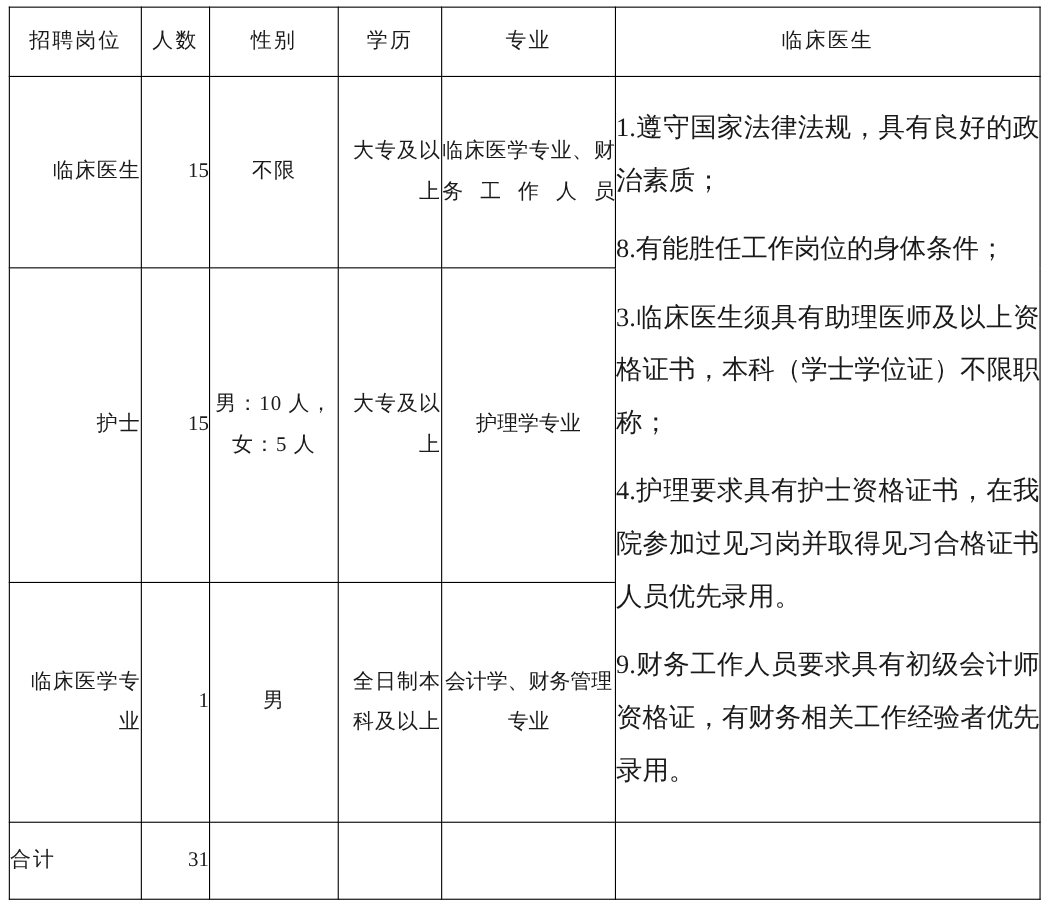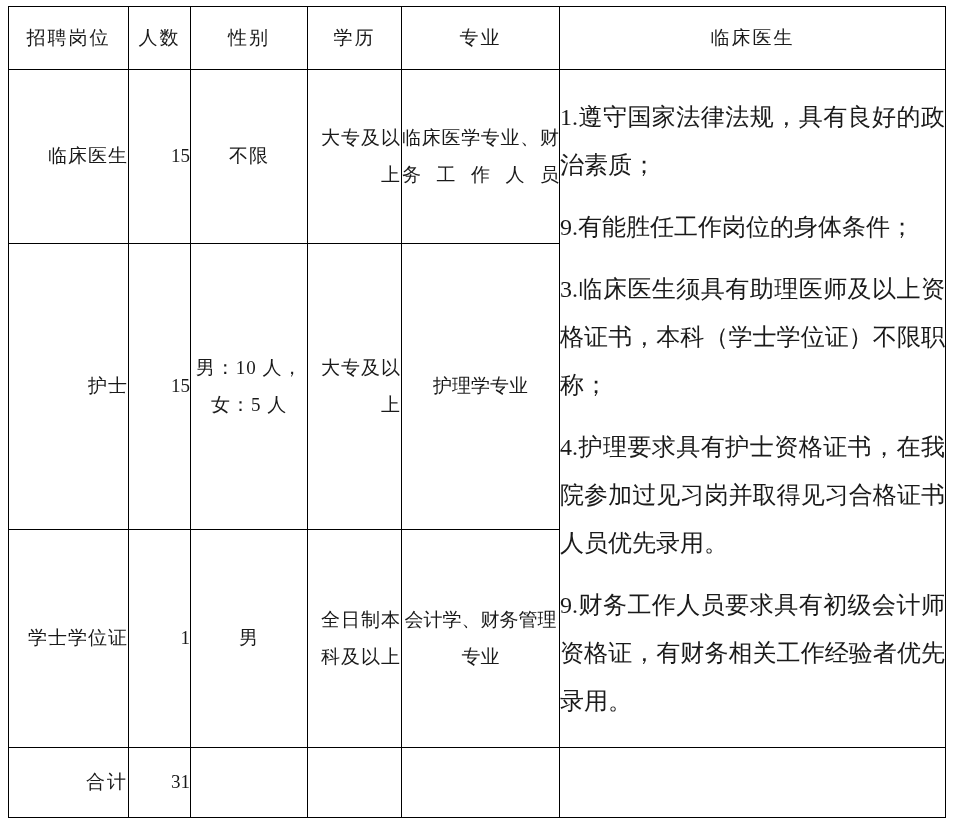--- a/index.html
+++ b/index.html
@@ -96,21 +96,21 @@
     text-justify: inter-ideograph;
   }
   .other-cell p:last-child {
     margin-bottom: 0;
   }
   .row-h1 { height: 174px; }
   .row-h2 { height: 286px; }
   .row-h3 { height: 218px; }
   .row-h4 { height: 70px; }
   .total-label {
-    text-align: right;
+    text-align: left;
     font-size: 19px;
     letter-spacing: 2px;
   }
 </style>
 </head>
 <body>
 
 <div class="sheet">
   <table class="recruit">
     <colgroup>
@@ -133,38 +133,38 @@
     </thead>
     <tbody>
       <tr class="row-h1">
         <td class="post-cell">临床医生</td>
         <td class="num-cell">15</td>
         <td class="gender-cell">不限</td>
         <td class="edu-cell">大专及以上</td>
         <td class="major-cell">临床医学专业、财务工作人员</td>
         <td class="other-cell" rowspan="3">
           <p>1.遵守国家法律法规，具有良好的政治素质；</p>
-          <p>9.有能胜任工作岗位的身体条件；</p>
+          <p>8.有能胜任工作岗位的身体条件；</p>
           <p>3.临床医生须具有助理医师及以上资格证书，本科（学士学位证）不限职称；</p>
           <p>4.护理要求具有护士资格证书，在我院参加过见习岗并取得见习合格证书人员优先录用。</p>
           <p>9.财务工作人员要求具有初级会计师资格证，有财务相关工作经验者优先录用。</p>
         </td>
       </tr>
       <tr class="row-h2">
         <td class="post-cell">护士</td>
         <td class="num-cell">15</td>
         <td class="gender-cell">
           <div>男：10 人，</div>
           <div>女：5 人</div>
         </td>
         <td class="edu-cell">大专及以上</td>
         <td class="major-cell center">护理学专业</td>
       </tr>
       <tr class="row-h3">
-        <td class="post-cell">学士学位证</td>
+        <td class="post-cell">临床医学专业</td>
         <td class="num-cell">1</td>
         <td class="gender-cell">男</td>
         <td class="edu-cell">全日制本科及以上</td>
         <td class="major-cell center">会计学、财务管理专业</td>
       </tr>
       <tr class="row-h4">
         <td class="total-label">合计</td>
         <td class="num-cell">31</td>
         <td></td>
         <td></td>

